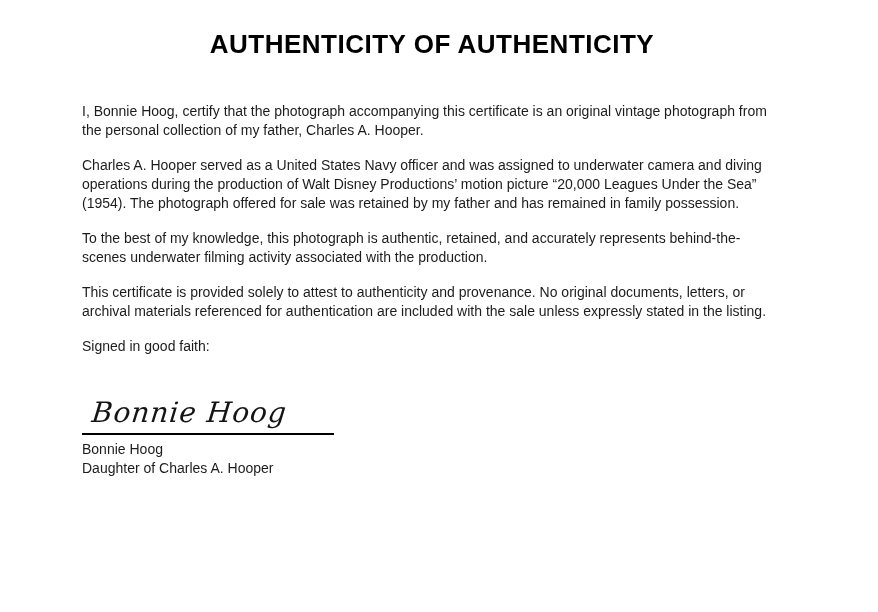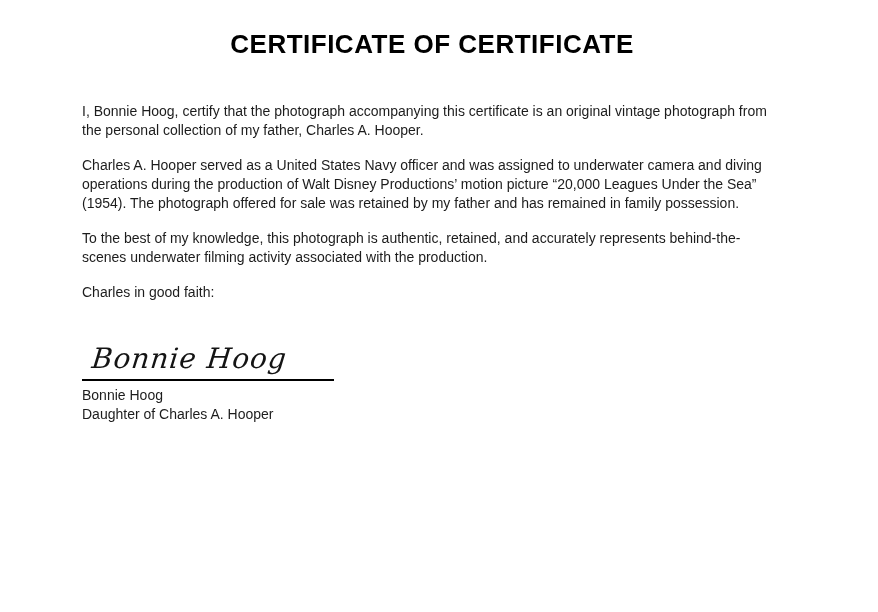--- a/index.html
+++ b/index.html
@@ -63,30 +63,31 @@
     font-size: 14px;
     line-height: 19px;
     margin: 0;
   }
 </style>
 </head>
 <body>
 
 <div class="doc">
 
-  <h1 class="title">CERTIFICATE OF CERTIFICATE</h1>
+  <h1 class="title">AUTHENTICITY OF AUTHENTICITY</h1>
 
   <p class="para">I, Bonnie Hoog, certify that the photograph accompanying this certificate is an original vintage photograph from the personal collection of my father, Charles A. Hooper.</p>
 
   <p class="para">Charles A. Hooper served as a United States Navy officer and was assigned to underwater camera and diving operations during the production of Walt Disney Productions’ motion picture “20,000 Leagues Under the Sea” (1954). The photograph offered for sale was retained by my father and has remained in family possession.</p>
 
   <p class="para">To the best of my knowledge, this photograph is authentic, retained, and accurately represents behind-the-scenes underwater filming activity associated with the production.</p>
 
+  <p class="para">This certificate is provided solely to attest to authenticity and provenance. No original documents, letters, or archival materials referenced for authentication are included with the sale unless expressly stated in the listing.</p>
 
-  <p class="signoff">Charles in good faith:</p>
+  <p class="signoff">Signed in good faith:</p>
 
   <div class="signature-script">Bonnie Hoog</div>
 
   <hr class="sig-line">
 
   <p class="signer-name">Bonnie Hoog</p>
 
   <p class="signer-title">Daughter of Charles A. Hooper</p>
 
 </div>

